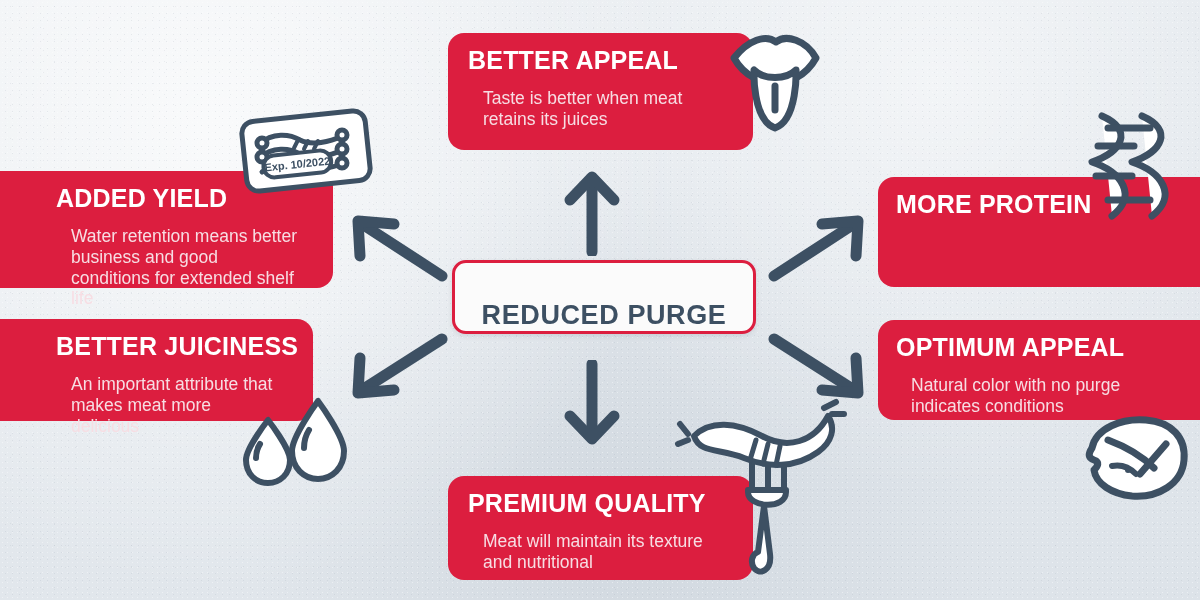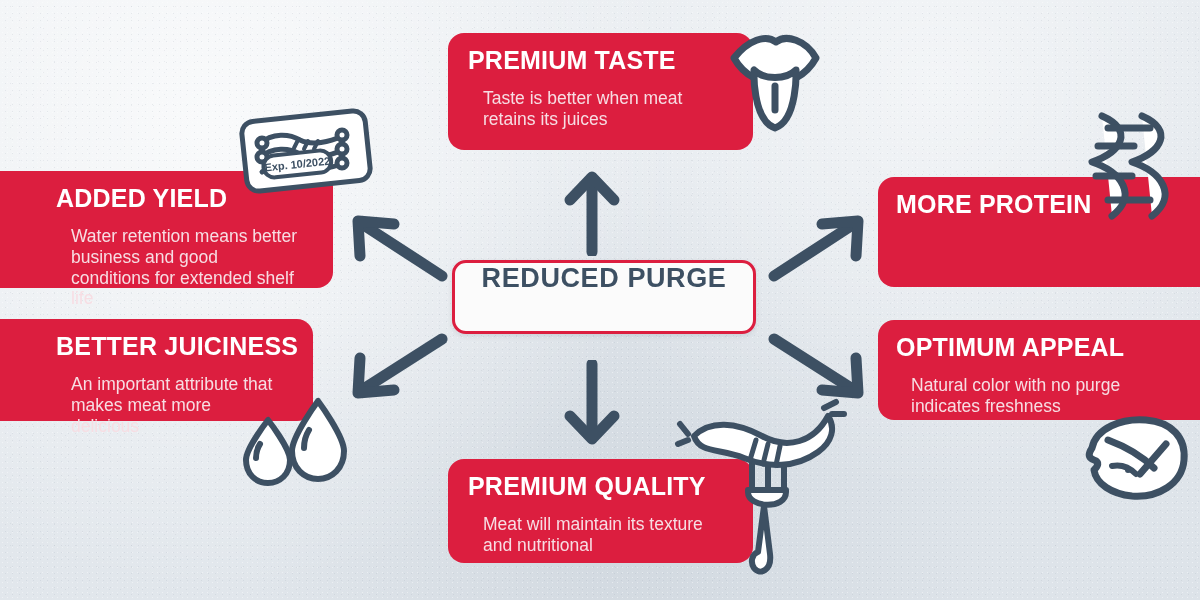--- a/index.html
+++ b/index.html
@@ -63,41 +63,41 @@
     line-height: 1.18;
     margin: 15px;
   }
 
   
   #card-better-taste   { left: 448px; top: 33px;  width: 305px; height: 117px; }
   #card-added-yield    { left: -14px; top: 171px; width: 347px; height: 117px; }
   #card-extra-juice    { left: -14px; top: 319px; width: 327px; height: 102px; }
   #card-more-protein   { left: 878px; top: 177px; width: 336px; height: 110px; }
   #card-optimum-appeal { left: 878px; top: 320px; width: 336px; height: 100px; }
-  #card-premium-qual   { left: 448px; top: 459px; width: 305px; height: 104px; }
+  #card-premium-qual   { left: 448px; top: 476px; width: 305px; height: 104px; }
 
   #card-added-yield .title,
   #card-extra-juice .title { padding-left: 50px; }
   #card-added-yield .desc,
   #card-extra-juice .desc  { padding-left: 50px; }
   #card-more-protein,
   #card-optimum-appeal { padding-left: 18px; }
 
   
   #center-node {
     position: absolute;
     left: 452px;
     top: 260px;
     width: 298px;
     height: 68px;
     background: #fbfbfb;
     border: 3px solid #dc1e3f;
     border-radius: 14px;
     display: flex;
-    align-items: flex-start;
+    align-items: flex-end;
     justify-content: center;
     z-index: 6;
     box-shadow: 0 2px 5px rgba(60,75,90,0.12);
   }
   #center-node .center-label {
     color: #3d5063;
     font-weight: bold;
     font-size: 27px;
     letter-spacing: 0.6px;
     white-space: nowrap;
@@ -267,41 +267,41 @@
         <path d="M92 42 L86 62 M104 46 L99 66 M116 48 L112 67" fill="none" stroke-width="5"></path>
       </g>
     </svg>
   </div>
 
   <div id="center-node">
     <span class="center-label">REDUCED PURGE</span>
   </div>
 
   <div class="card" id="card-better-taste">
-    <p class="title">PREMIUM TASTE</p>
+    <p class="title">BETTER APPEAL</p>
     <p class="desc">Taste is better when meat retains its juices</p>
   </div>
 
   <div class="card" id="card-added-yield">
     <p class="title">ADDED YIELD</p>
     <p class="desc">Water retention means better business and good conditions for extended shelf life</p>
   </div>
 
   <div class="card" id="card-extra-juice">
     <p class="title">BETTER JUICINESS</p>
     <p class="desc">An important attribute that makes meat more delicious</p>
   </div>
 
   <div class="card" id="card-more-protein">
     <p class="title">MORE PROTEIN</p>
   </div>
 
   <div class="card" id="card-optimum-appeal">
     <p class="title">OPTIMUM APPEAL</p>
-    <p class="desc">Natural color with no purge indicates freshness</p>
+    <p class="desc">Natural color with no purge indicates conditions</p>
   </div>
 
   <div class="card" id="card-premium-qual">
     <p class="title">PREMIUM QUALITY</p>
     <p class="desc">Meat will maintain its texture and nutritional</p>
   </div>
 
 </div>
 
 </body></html>

